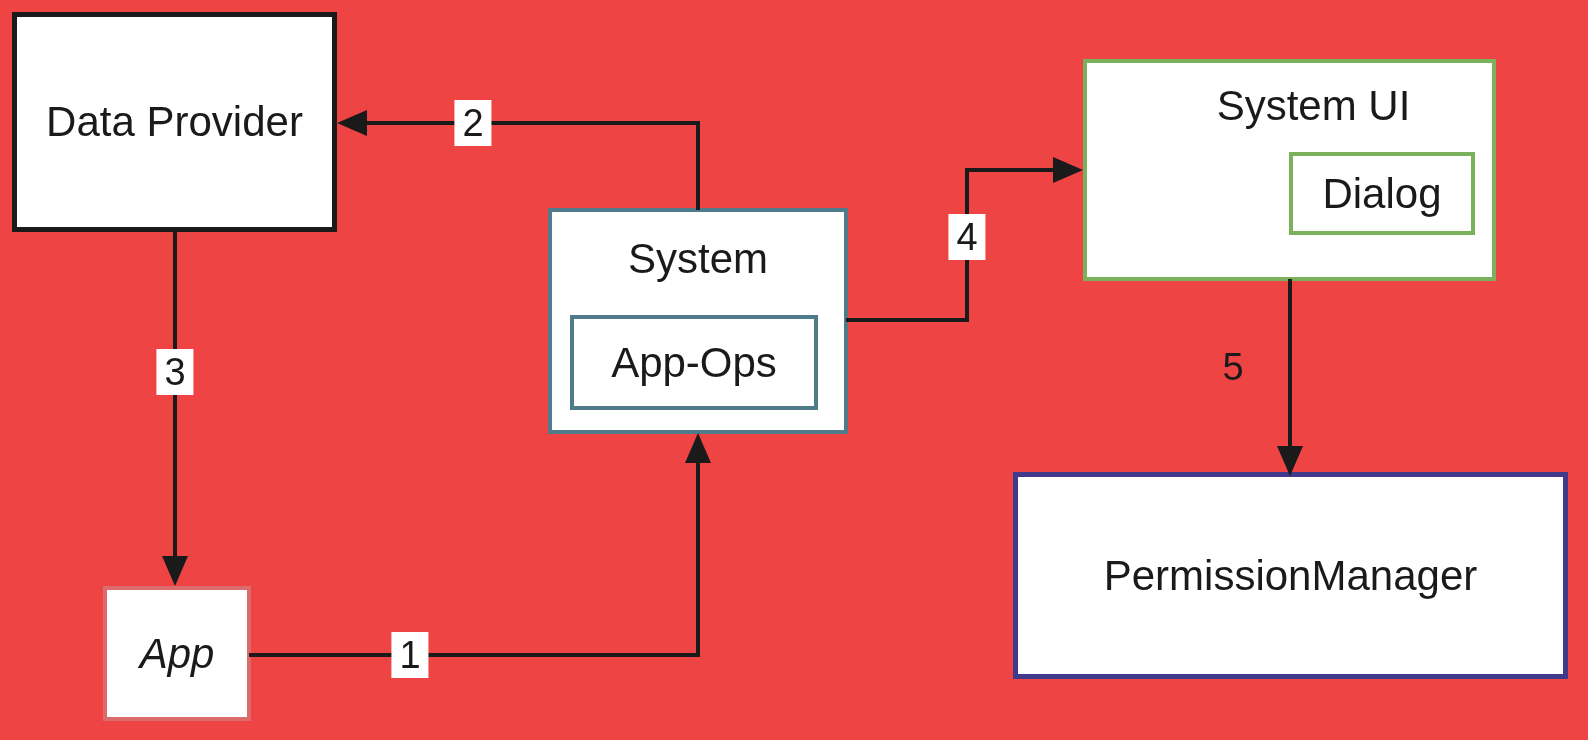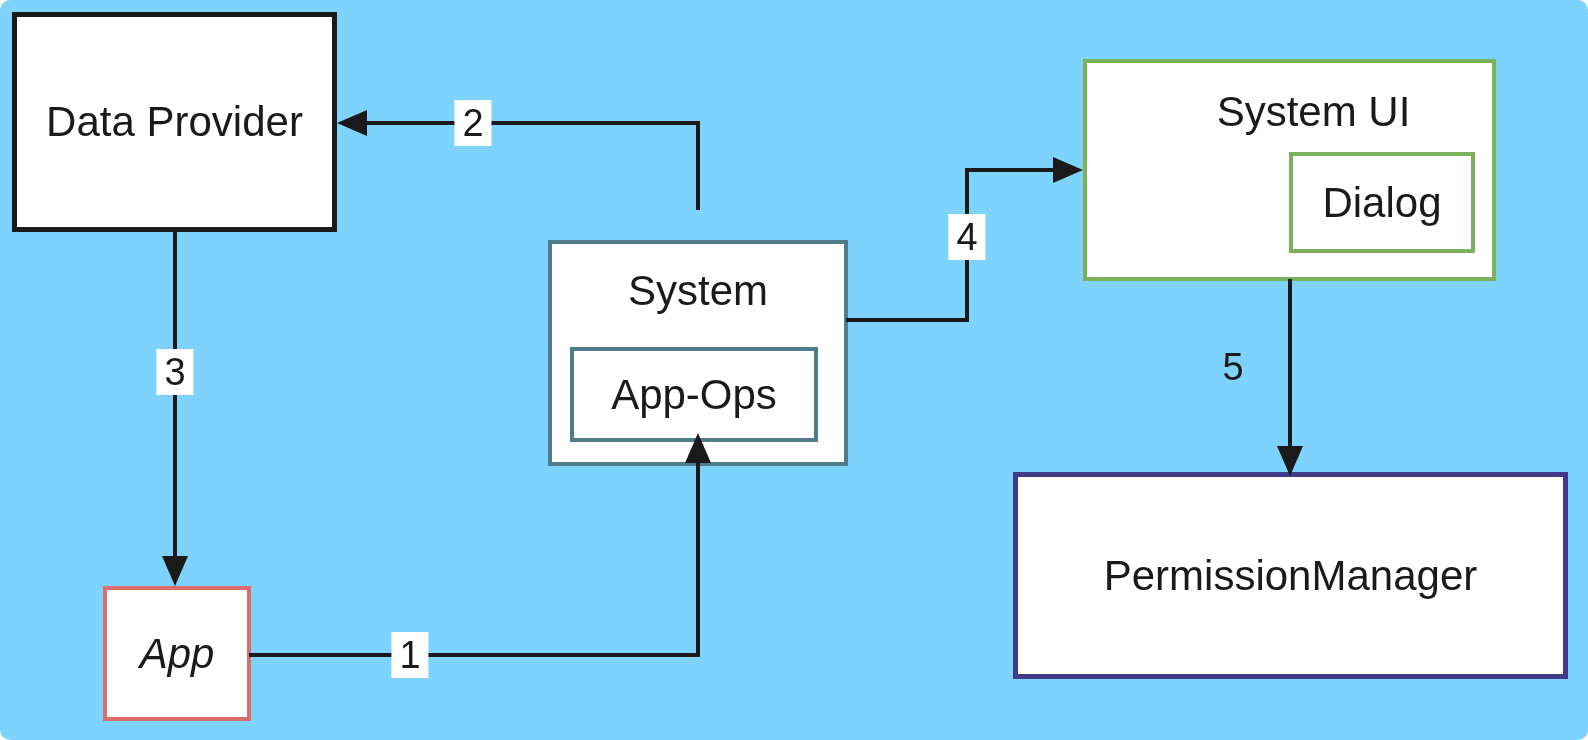--- a/index.html
+++ b/index.html
@@ -5,24 +5,23 @@
   html, body {
     margin: 0;
     padding: 0;
     background: #ffffff;
     font-family: "Liberation Sans", sans-serif;
   }
   #stage {
     position: relative;
     width: 1588px;
     height: 740px;
-    background: #7dd3fc;
+    background: #ef4444;
     overflow: hidden;
     color: #1a1a1a;
-    border-radius: 10px;
   }
   .node {
     position: absolute;
     box-sizing: border-box;
     background: #ffffff;
     border: 4px solid #000;
   }
   .node-label {
     position: absolute;
     left: 0;
@@ -67,30 +66,30 @@
 </style>
 </head>
 <body>
 
 <div id="stage">
 
   <div class="node" style="left: 12px; top: 12px; width: 325px; height: 220px; border-width: 5px; border-color: rgb(26, 26, 26);">
     <div class="node-label center">Data Provider</div>
   </div>
 
-  <div class="node" style="left: 548px; top: 208px; width: 300px; height: 226px; border-color: rgb(78, 124, 138); margin-top: 32px;">
+  <div class="node" style="left: 548px; top: 208px; width: 300px; height: 226px; border-color: rgb(78, 124, 138);">
     <div class="node-label" style="top:24px;">System</div>
     <div class="node" style="left: 18px; top: 103px; width: 248px; height: 95px; border-color: rgb(78, 124, 138); text-decoration: underline;">
       <div class="node-label center">App-Ops</div>
     </div>
   </div>
 
   <div class="node" style="left: 1083px; top: 59px; width: 413px; height: 222px; border-color: rgb(124, 177, 92);">
-    <div class="node-label" style="top:26px;margin-left:48px;">System UI</div>
-    <div class="node" style="left: 202px; top: 89px; width: 186px; height: 101px; border-color: rgb(124, 177, 92);">
+    <div class="node-label" style="top:20px;margin-left:48px;">System UI</div>
+    <div class="node" style="left: 202px; top: 89px; width: 186px; height: 83px; border-color: rgb(124, 177, 92);">
       <div class="node-label center">Dialog</div>
     </div>
   </div>
 
   <div class="node" style="left: 1013px; top: 472px; width: 555px; height: 207px; border-width: 5px; border-color: rgb(65, 58, 138);">
     <div class="node-label center">PermissionManager</div>
   </div>
 
   <div class="node" style="left: 103px; top: 586px; width: 148px; height: 135px; border-color: rgb(220, 108, 108); font-style: italic;">
     <div class="node-label center">App</div>

